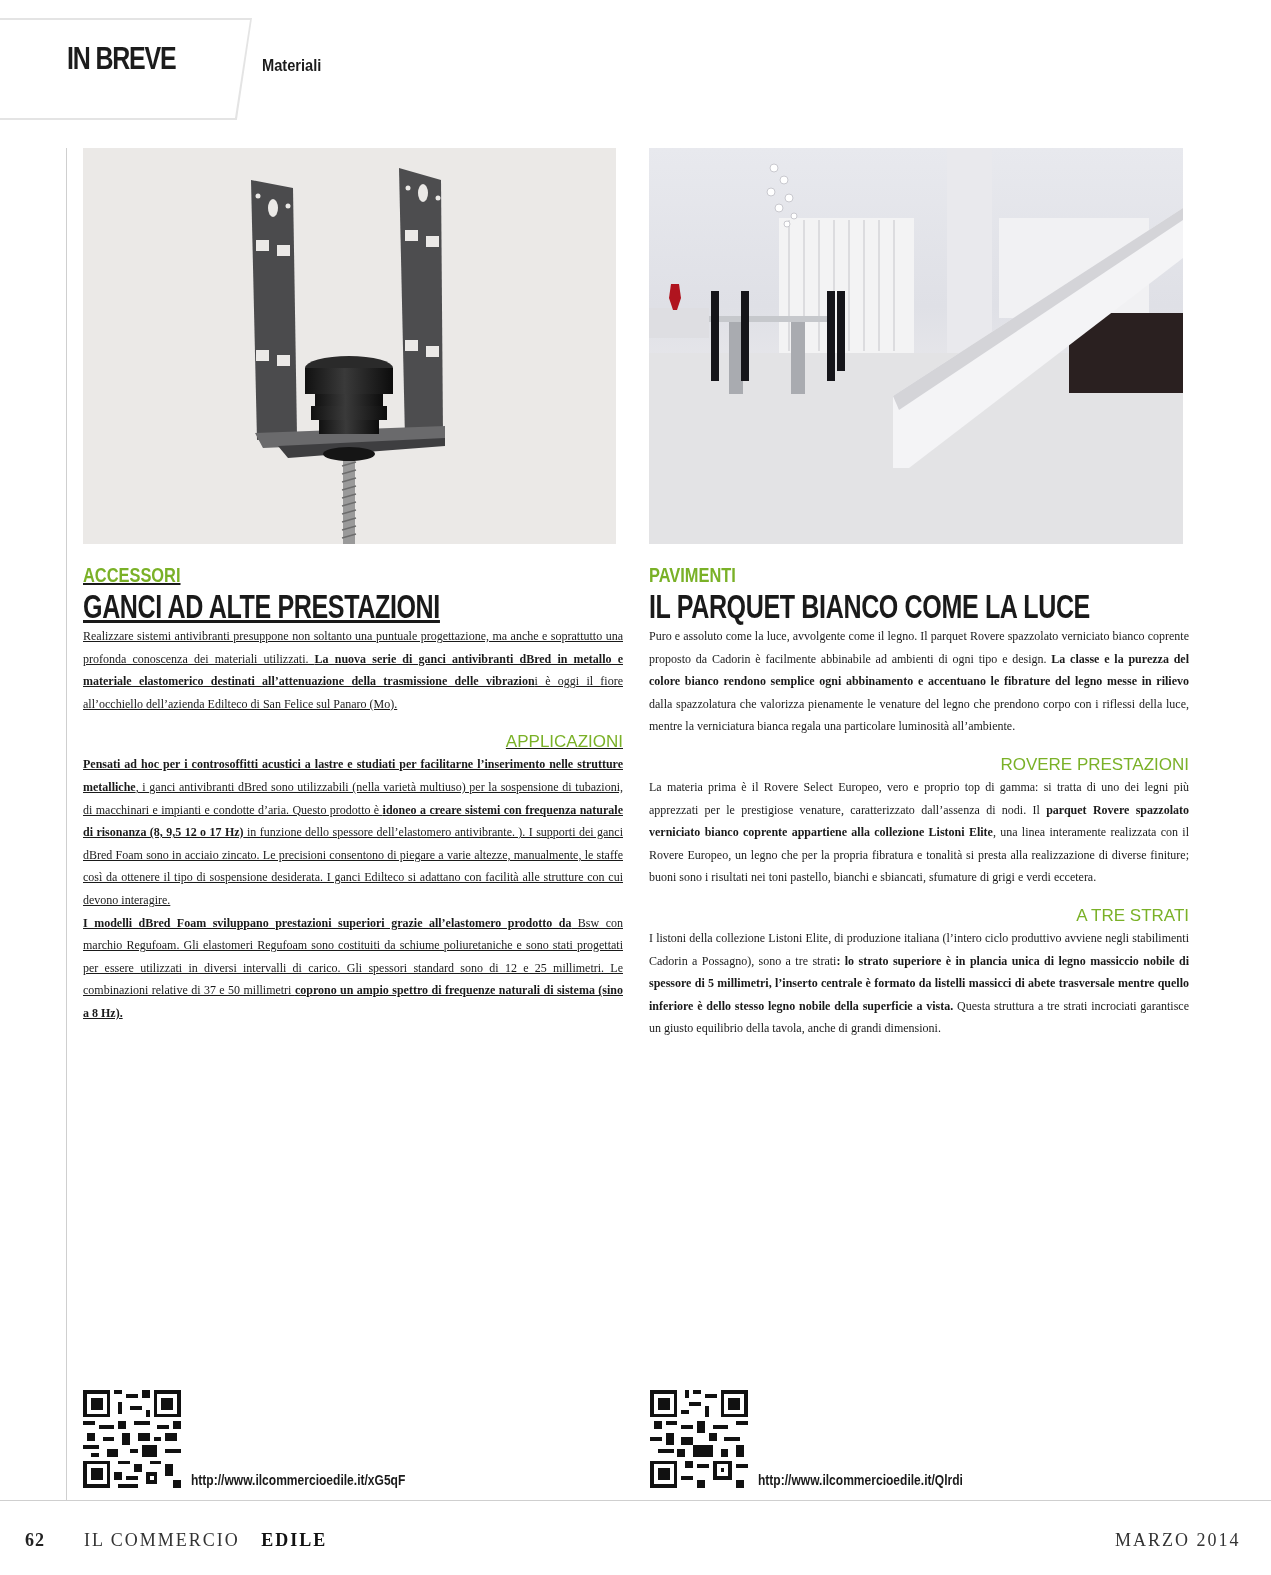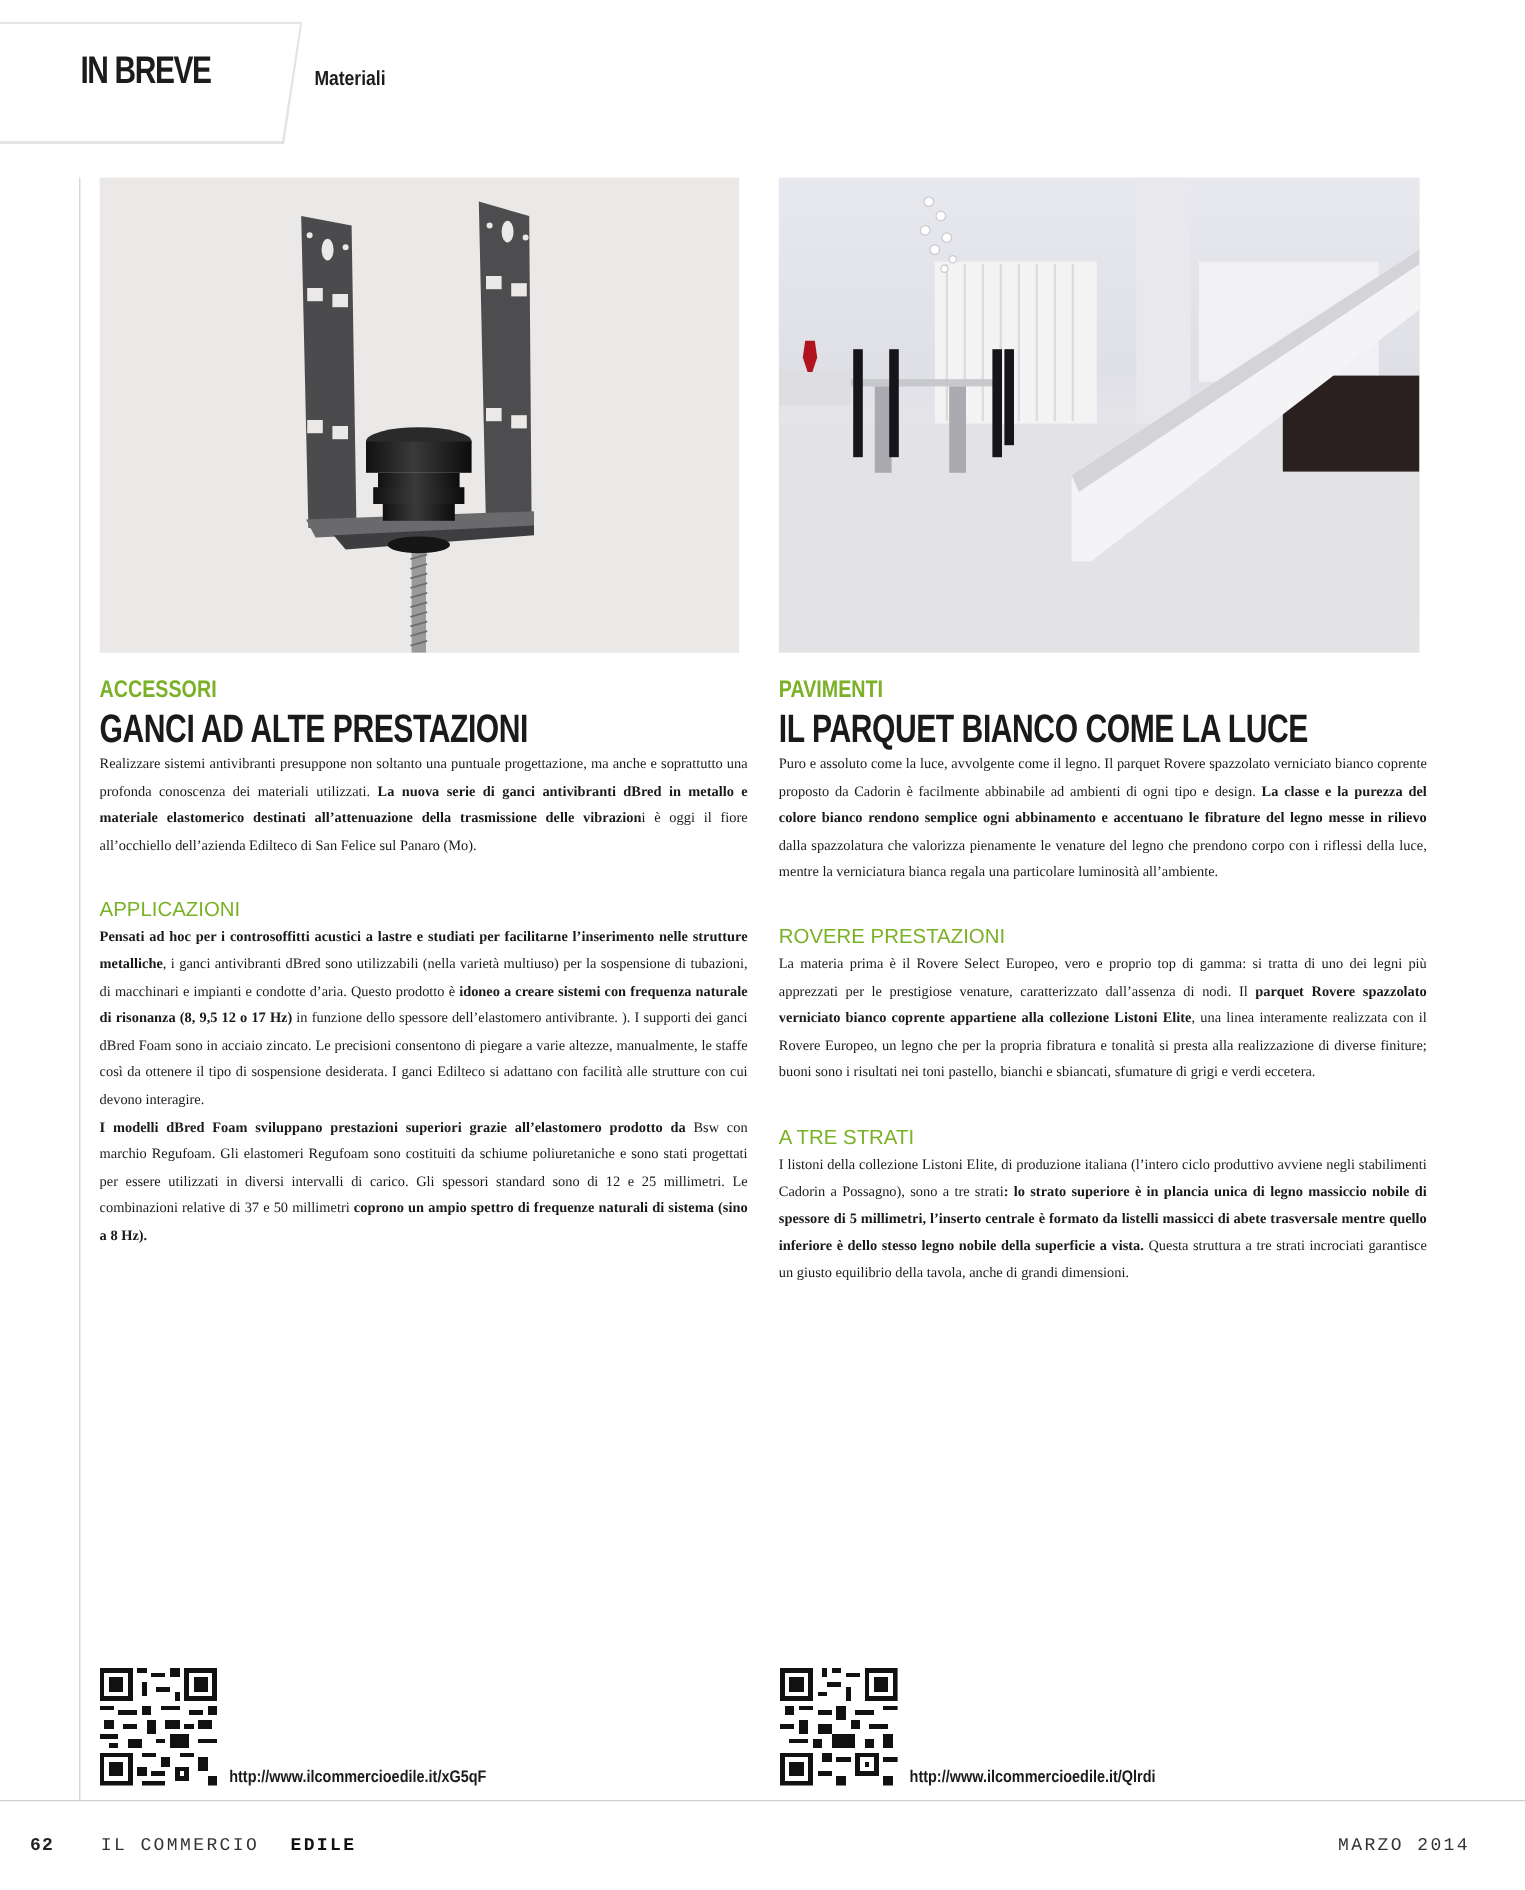--- a/index.html
+++ b/index.html
@@ -32,53 +32,53 @@
   .vrule { position: absolute; left: 66px; top: 148px; width: 1px; height: 1352px; background: #cfcfcf; }
   .hrule { position: absolute; left: 0; top: 1500px; width: 1271px; height: 1px; background: #cfcfcf; }
 
   
   .img-box { position: absolute; overflow: hidden; }
   .img-left { left: 83px; top: 148px; width: 533px; height: 396px; background: #ebe9e7; }
   .img-right { left: 649px; top: 148px; width: 534px; height: 396px; background: linear-gradient(#e8e9ee 0%, #dfe0e6 40%, #e6e6ea 55%, #eceded 100%); }
 
   
   .col { position: absolute; top: 563px; width: 540px; }
-  .col-left { left: 83px; }
+  .col-left { left: 83px; text-decoration: underline; }
   .col-right { left: 649px; }
 
   .kicker {
     font-family: "Liberation Sans", sans-serif; font-weight: 700; font-size: 20px;
     color: #7ab127; transform: scaleX(0.82); transform-origin: left top; height: 24px; line-height: 24px;
   }
   .headline {
     font-family: "Liberation Sans", sans-serif; font-weight: 700; font-size: 33px;
     color: #1a1a1a; transform: scaleX(0.76); transform-origin: left top; white-space: nowrap;
     letter-spacing: -0.5px; line-height: 36px; height: 36px; margin-top: 2px;
   }
   .lead { margin-top: 60px; }
   .para { font-size: 12px; line-height: 22.6px; text-align: justify; margin: 0; }
   .para b { font-weight: 700; }
   .sub {
     font-family: "Liberation Sans", sans-serif; font-size: 17px; color: #7ab127;
-    margin-top: 32px; line-height: 22px; height: 22px;
+    margin-top: 16px; line-height: 22px; height: 22px; text-align: right;
   }
 
   
   .qr { position: absolute; width: 98px; height: 98px; }
   .qr-left { left: 83px; top: 1390px; }
   .qr-right { left: 650px; top: 1390px; }
   .qr-link {
     position: absolute; font-family: "Liberation Sans", sans-serif; font-weight: 700;
     font-size: 14px; color: #1a1a1a; transform: scaleX(0.86); transform-origin: left top; white-space: nowrap;
   }
   .qr-link-left { left: 191px; top: 1472px; }
   .qr-link-right { left: 758px; top: 1472px; }
 
   
-  .footer { position: absolute; top: 1530px; font-family: Liberation Mono, monospace; font-size: 15px; color: #333; letter-spacing: 2px; }
+  .footer { position: absolute; top: 1530px; font-family: Liberation Serif, serif; font-size: 18px; color: #333; letter-spacing: 2px; }
   .page-num { left: 25px; font-weight: 700; color: #222; letter-spacing: 1px; }
   .mag-name { left: 84px; }
   .mag-name b { font-weight: 700; color: #111; padding-left: 15px; }
   .issue-date { left: 1087px; margin-left: 28px; }
 </style>
 </head>
 <body>
 
 <div class="header-shadow"></div>
 <div class="header-tab"></div>

